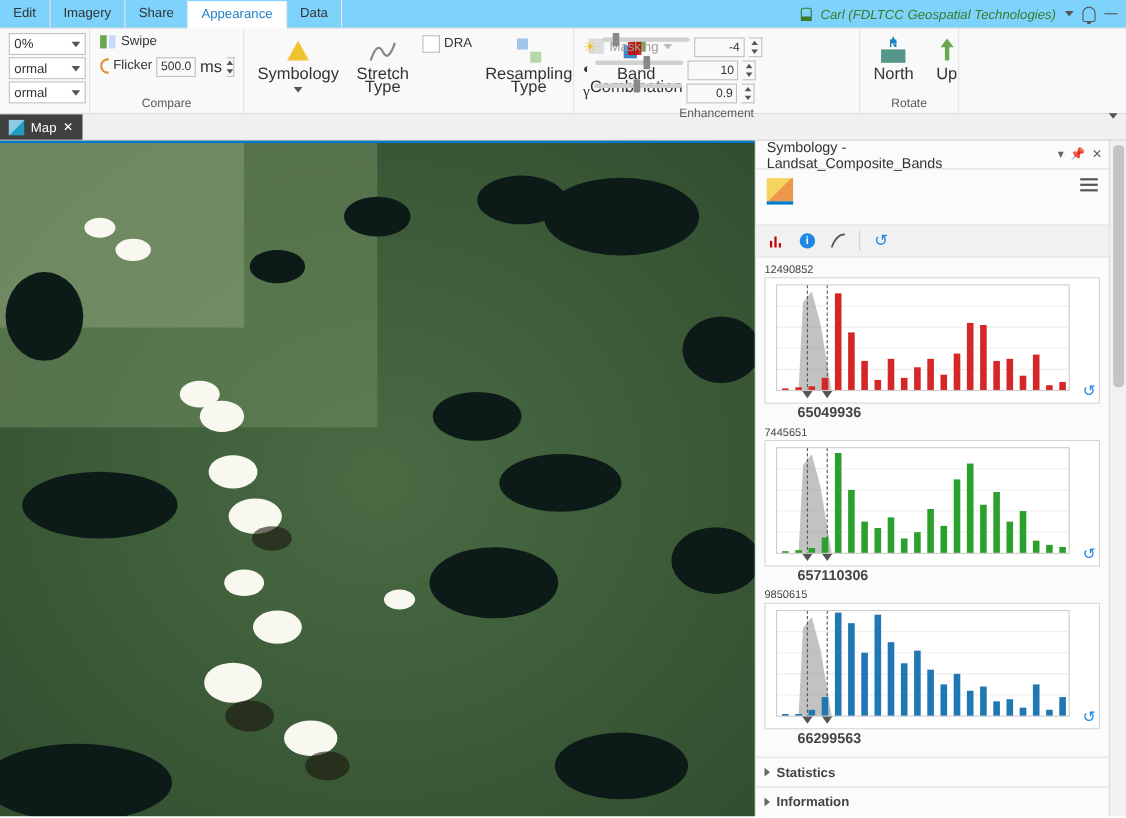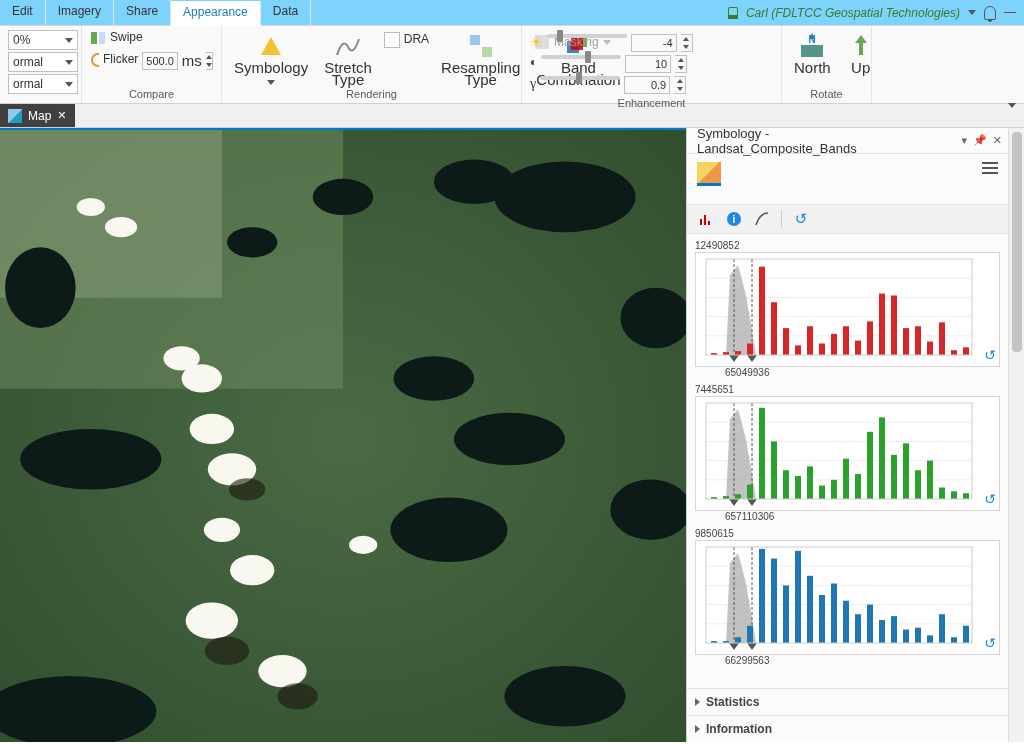--- a/index.html
+++ b/index.html
@@ -60,21 +60,21 @@
   .burger div{width:16px;height:2px;background:#555;}
   .sym-toolbar2 { height:30px; background:#f1f1f1; border-top:1px solid #e5e5e5; border-bottom:1px solid #e5e5e5; display:flex; align-items:center; gap:10px; padding:0 10px;}
   .tb-icon { width:18px;height:18px; cursor:pointer; display:flex;align-items:center;justify-content:center;}
   .tb-sep { width:1px;height:18px;background:#ccc;}
   .info-circle{width:14px;height:14px;border-radius:50%;background:#1e88e5;color:#fff;font-size:10px;font-weight:bold;display:flex;align-items:center;justify-content:center;}
 
   .histograms { flex:1; overflow-y:auto; padding:6px 8px 0 8px;}
   .histo-block { margin-bottom:6px; }
   .histo-top-label { font-size:10px; color:#444; margin-bottom:1px;}
   .histo-canvas { height:115px; border:1px solid #d6d6d6; background:#fff; position:relative;}
-  .histo-bottom-labels { font-size:10px; color:#444; display:flex; gap:0; margin-left:30px;}
+  .histo-bottom-labels { font-size:13px; color:#444; display:flex; gap:0; margin-left:30px;font-weight:bold;}
   .reset-small { position:absolute; bottom:3px; right:3px; color:#1e88e5; cursor:pointer; font-size:14px;}
 
   .collapsible { border-top:1px solid #e0e0e0; padding:6px 8px; cursor:pointer; display:flex; align-items:center; gap:6px; font-weight:600; color:#444;}
   .exp-chev{width:0;height:0;border-top:4px solid transparent;border-bottom:4px solid transparent;border-left:5px solid #666;}
 
   .right-scrollbar { width:16px; background:#f1f1f1; border-left:1px solid #ddd;}
   .right-scrollbar-thumb{width:10px;height:220px;margin:4px auto 0;background:#c4c4c4;border-radius:4px;}
 </style>
 </head>
 <body>
@@ -183,21 +183,20 @@
             <svg width="26" height="26">
               <rect x="2" y="8" width="12" height="12" fill="#3d85c6"></rect>
               <rect x="10" y="2" width="12" height="12" fill="#6aa84f"></rect>
               <rect x="6" y="5" width="12" height="12" fill="#cc0000" opacity="0.85"></rect>
             </svg>
           </div>
         <div class="big-btn-label" style="white-space:pre">Band
 Combination</div>
       </div>
     </div>
-    <div class="ribbon-group-label">Rendering</div>
   </div>
 
   <div class="ribbon-group" style="width:260px">
     <div style="display:flex;flex-direction:column;gap:2px;width:100%">
       <div class="masking-disabled">
         <svg width="16" height="16">
             <rect x="1" y="1" width="14" height="14" fill="#ddd"></rect>
           </svg>
         <span>Masking</span>
           <span class="chev-down" style="border-top-color:#bbb"></span>

